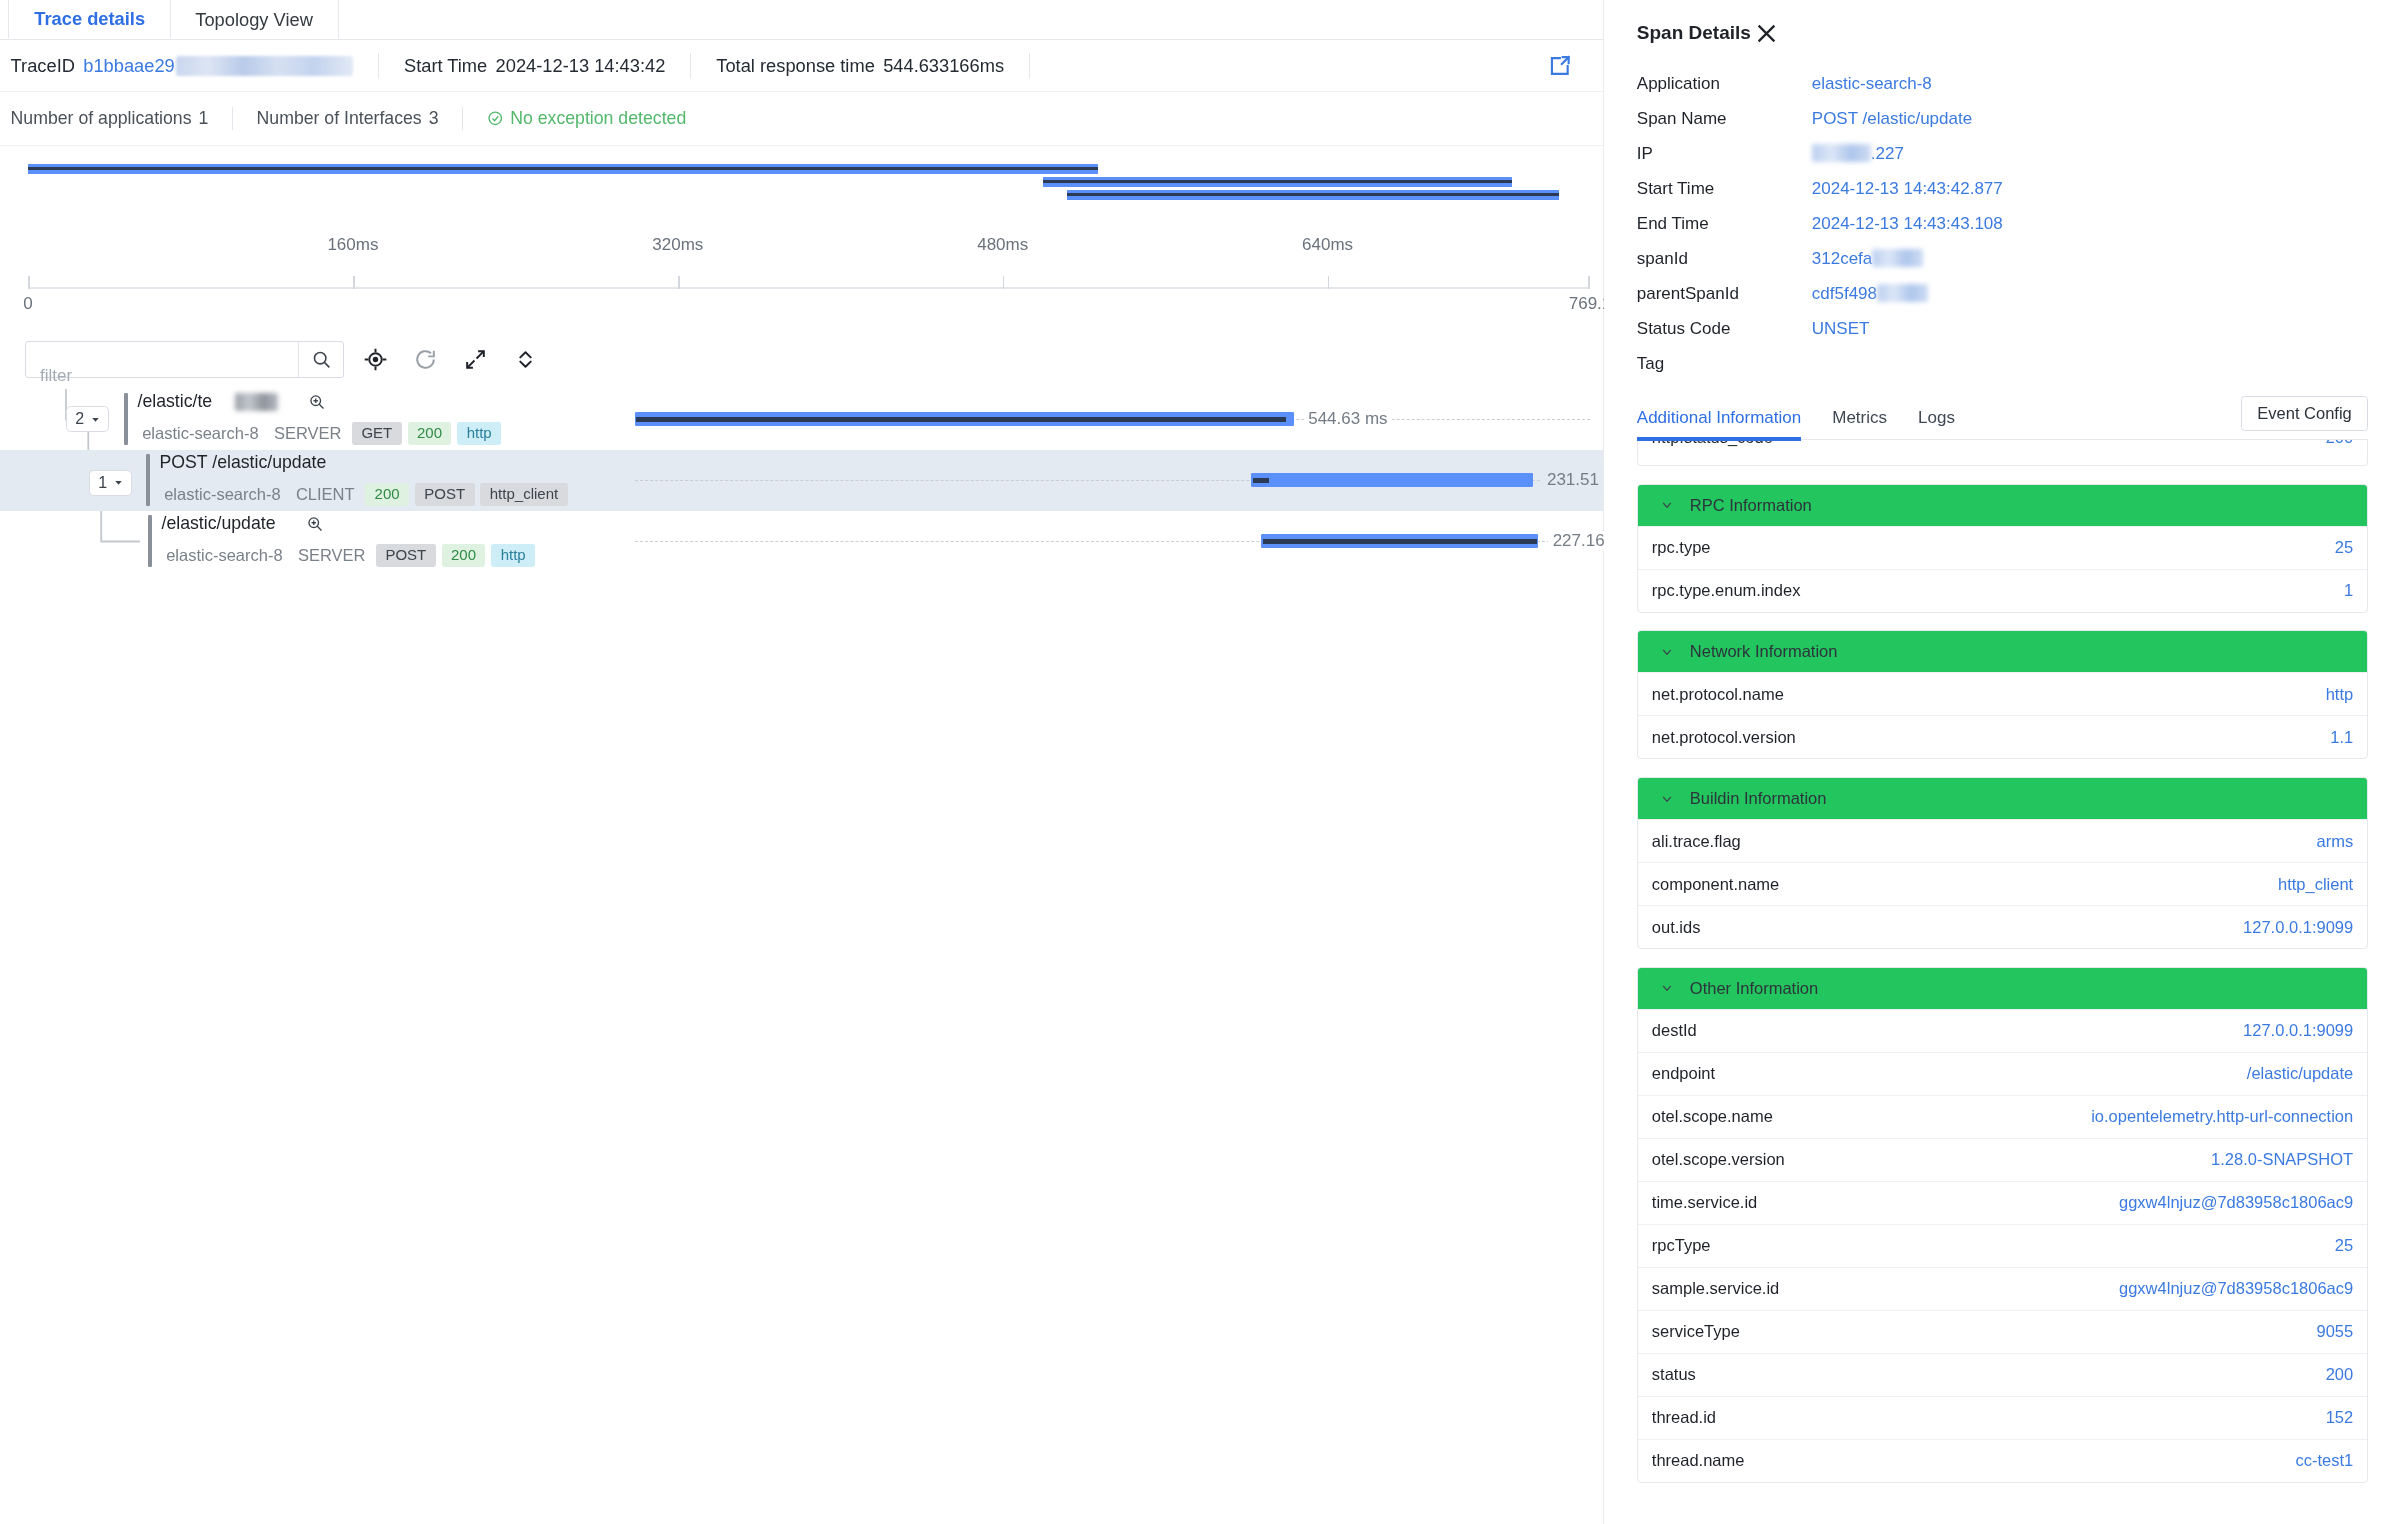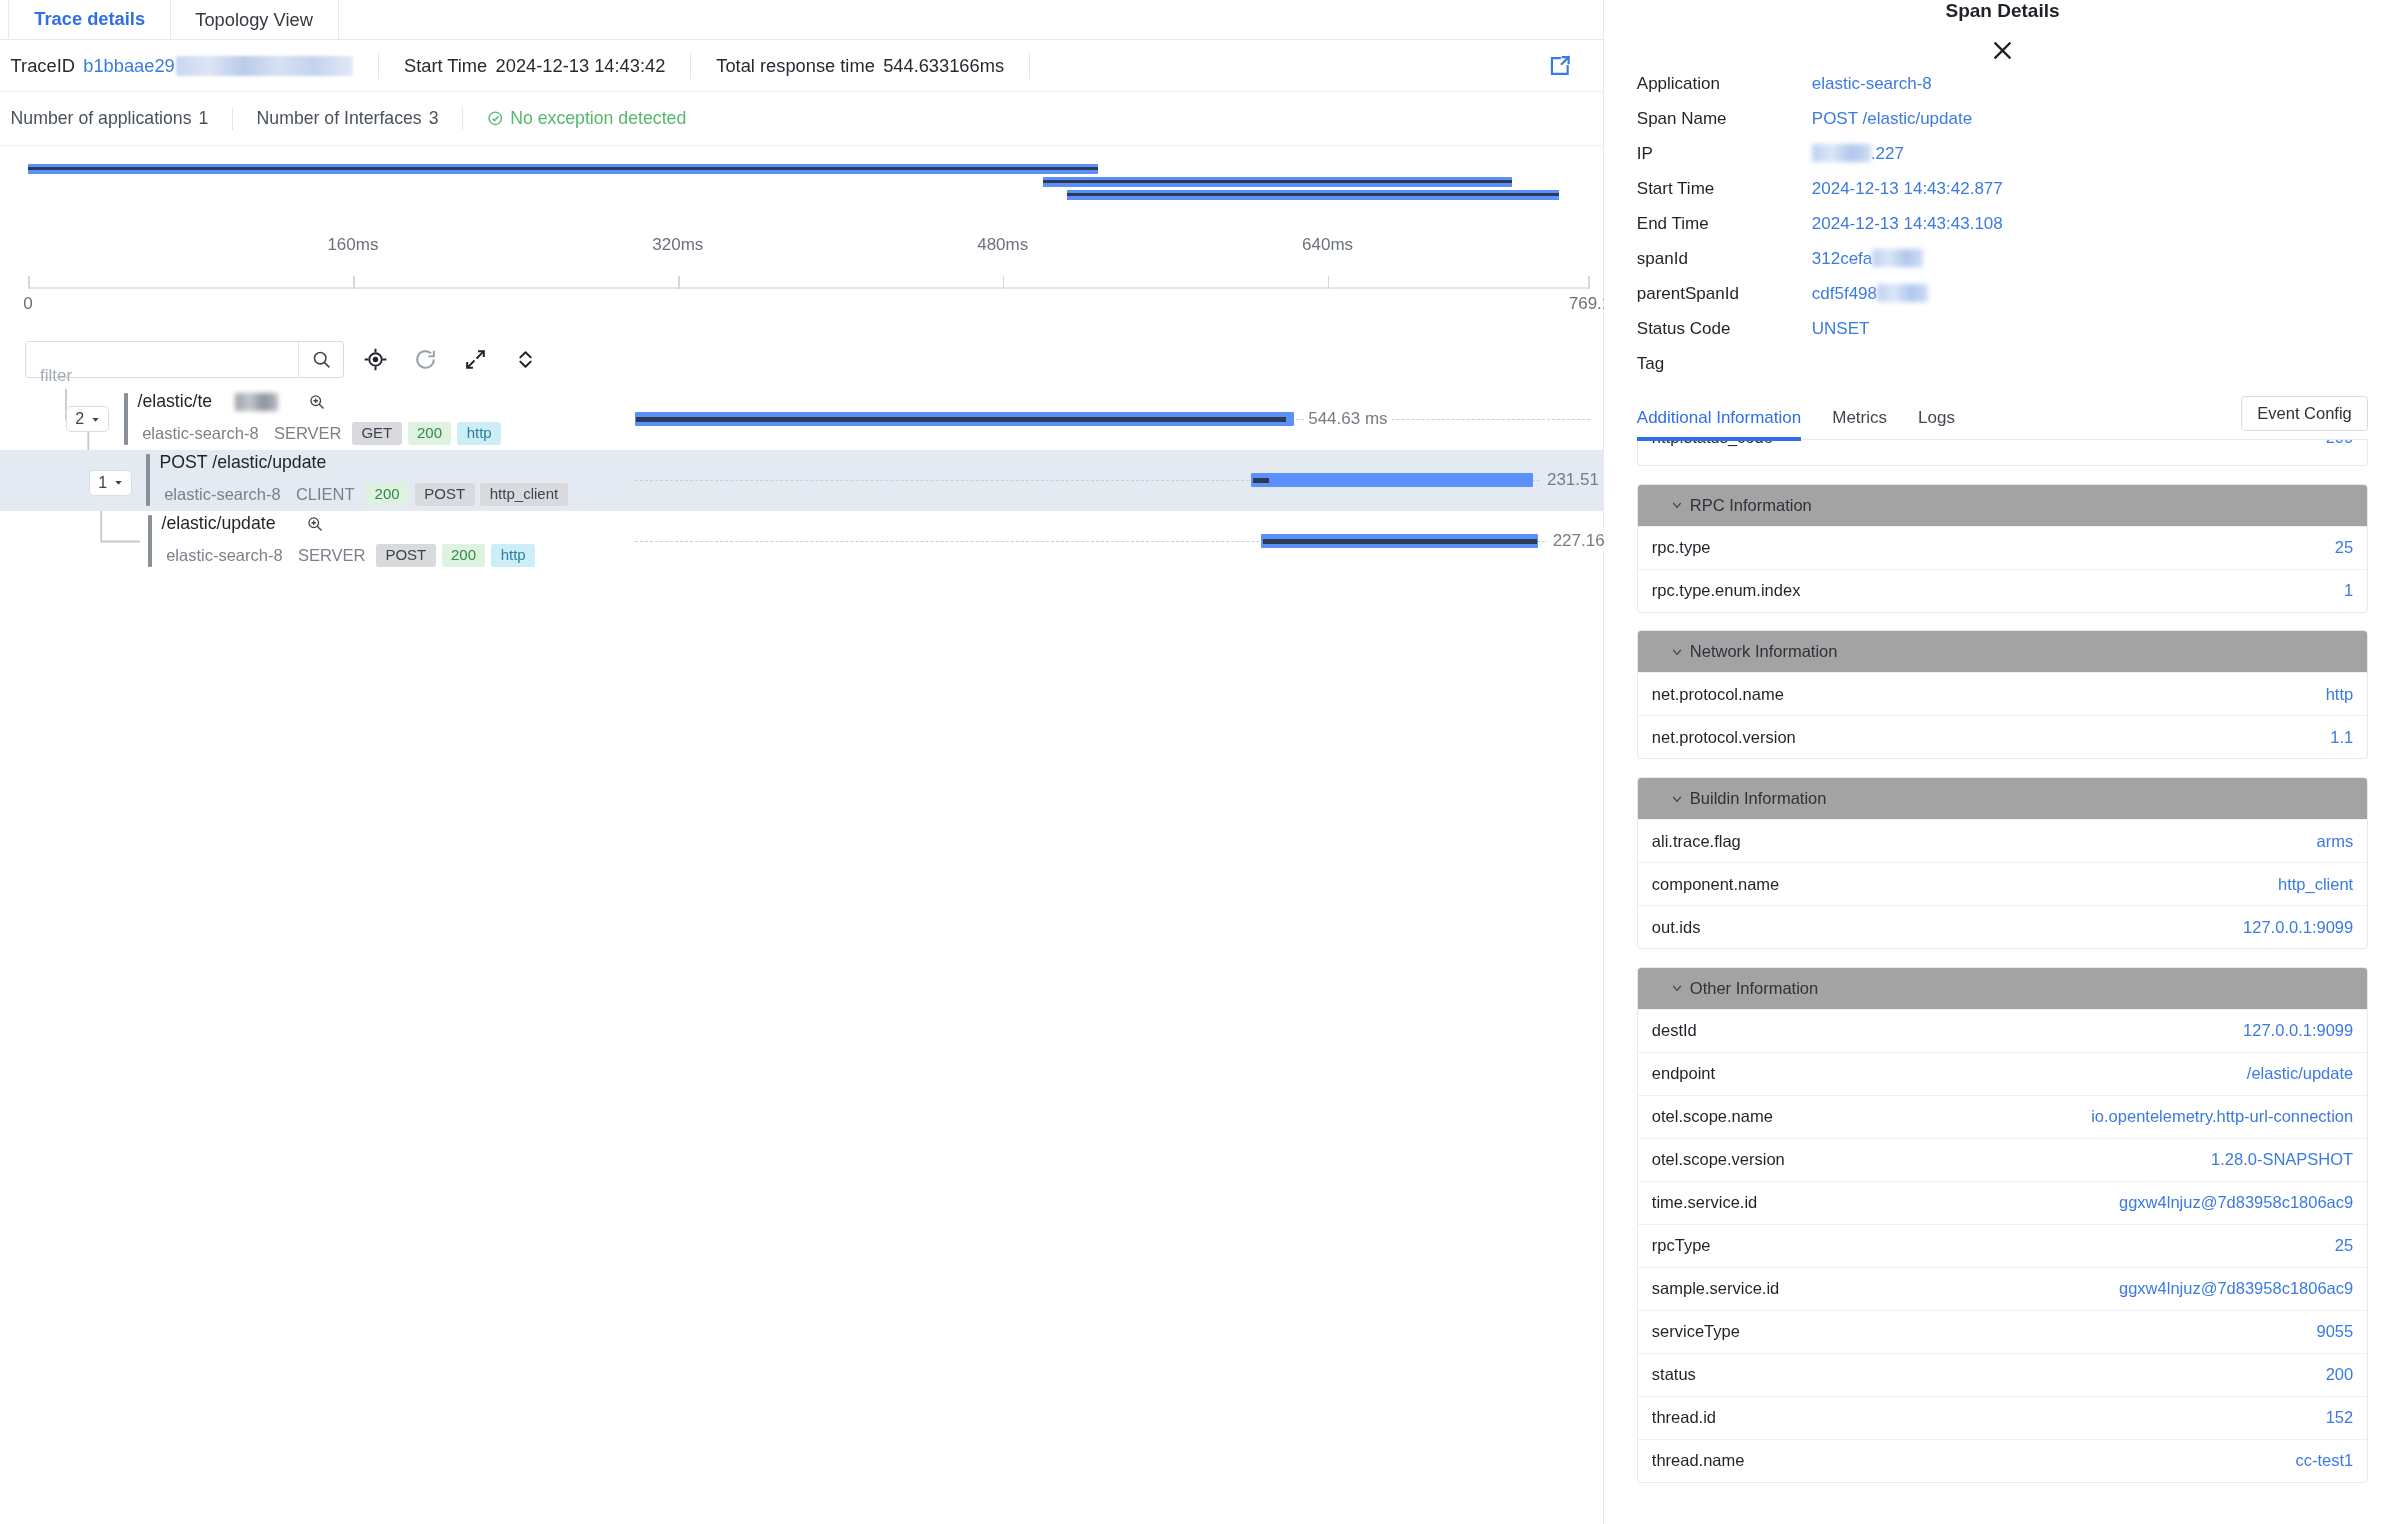--- a/index.html
+++ b/index.html
@@ -332,24 +332,23 @@
   
   .right-pane {
     flex: 1;
     height: 100%;
     background: #fff;
     position: relative;
     padding: 0 21px;
     overflow: hidden;
   }
   .sd-header {
-    display: flex; align-items: center; justify-content: space-between;
+    display: flex; align-items: center; 
     height: 66px;
     padding: 0 11.8px 0 11.8px;
-    flex-direction: column;
   }
   .sd-title { font-size: 19px; font-weight: bold; color: #1f2329; }
   .sd-close { width: 31px; height: 31px; cursor: pointer; display:flex; align-items:center; justify-content:center;}
 
   .kv-list { padding: 0 11.8px; }
   .kv-row {
     display: flex;
     align-items: center;
     height: 35px;
     font-size: 17px;
@@ -406,28 +405,28 @@
   
   .attr-scroll { padding: 0 11.8px; }
   .attr-card {
     border: 1.8px solid #e6e8ec;
     border-radius: 4.1px;
     margin-top: 17.7px;
     overflow: hidden;
     background: #fff;
   }
   .attr-head {
-    background: #a3a3a3;
+    background: #22c55e;
     height: 41px;
     display: flex; align-items: center;
-    padding: 0 32px;
+    padding: 0 22px;
     font-size: 16.5px;
     color: #2d333b;
     cursor: pointer;
-    gap: 6px;
+    gap: 16px;
   }
   .attr-row {
     display: flex; align-items: center; justify-content: space-between;
     height: 43px;
     padding: 0 14px;
     font-size: 16.5px;
     border-top: 1.8px solid #eef0f3;
   }
   .attr-row:first-of-type { border-top: none; }
   .attr-name { color: #1f2329; }

